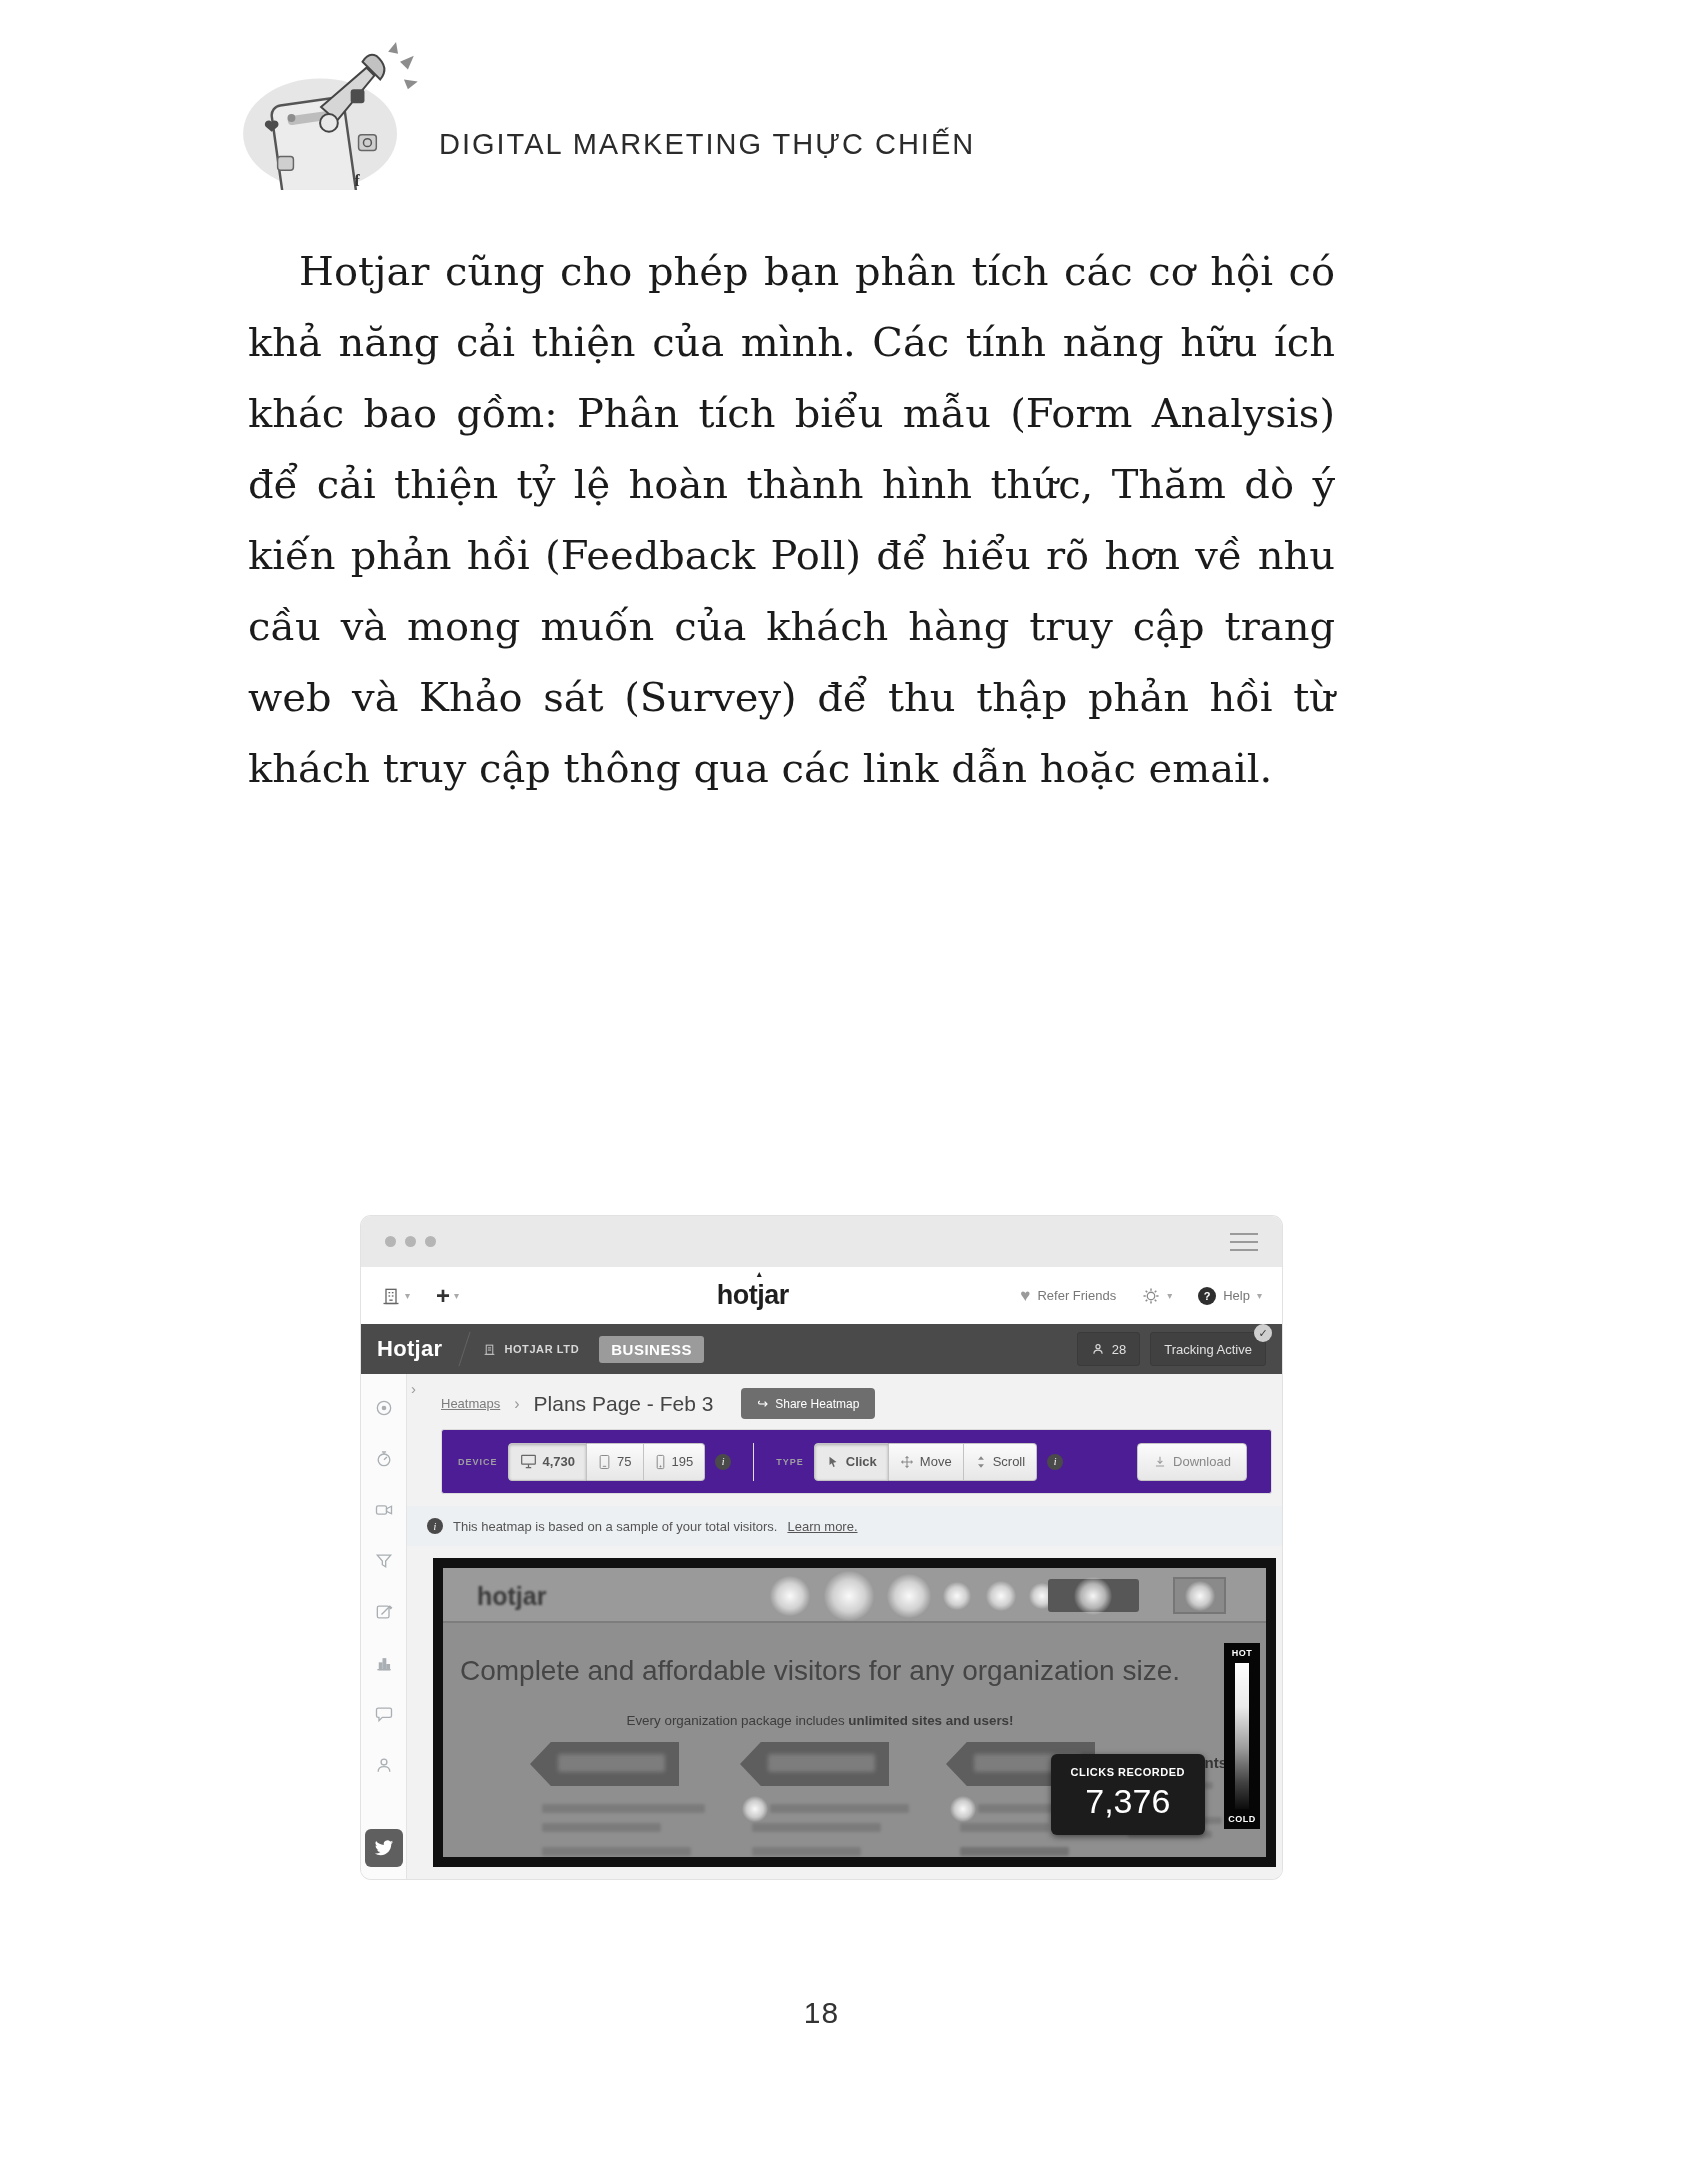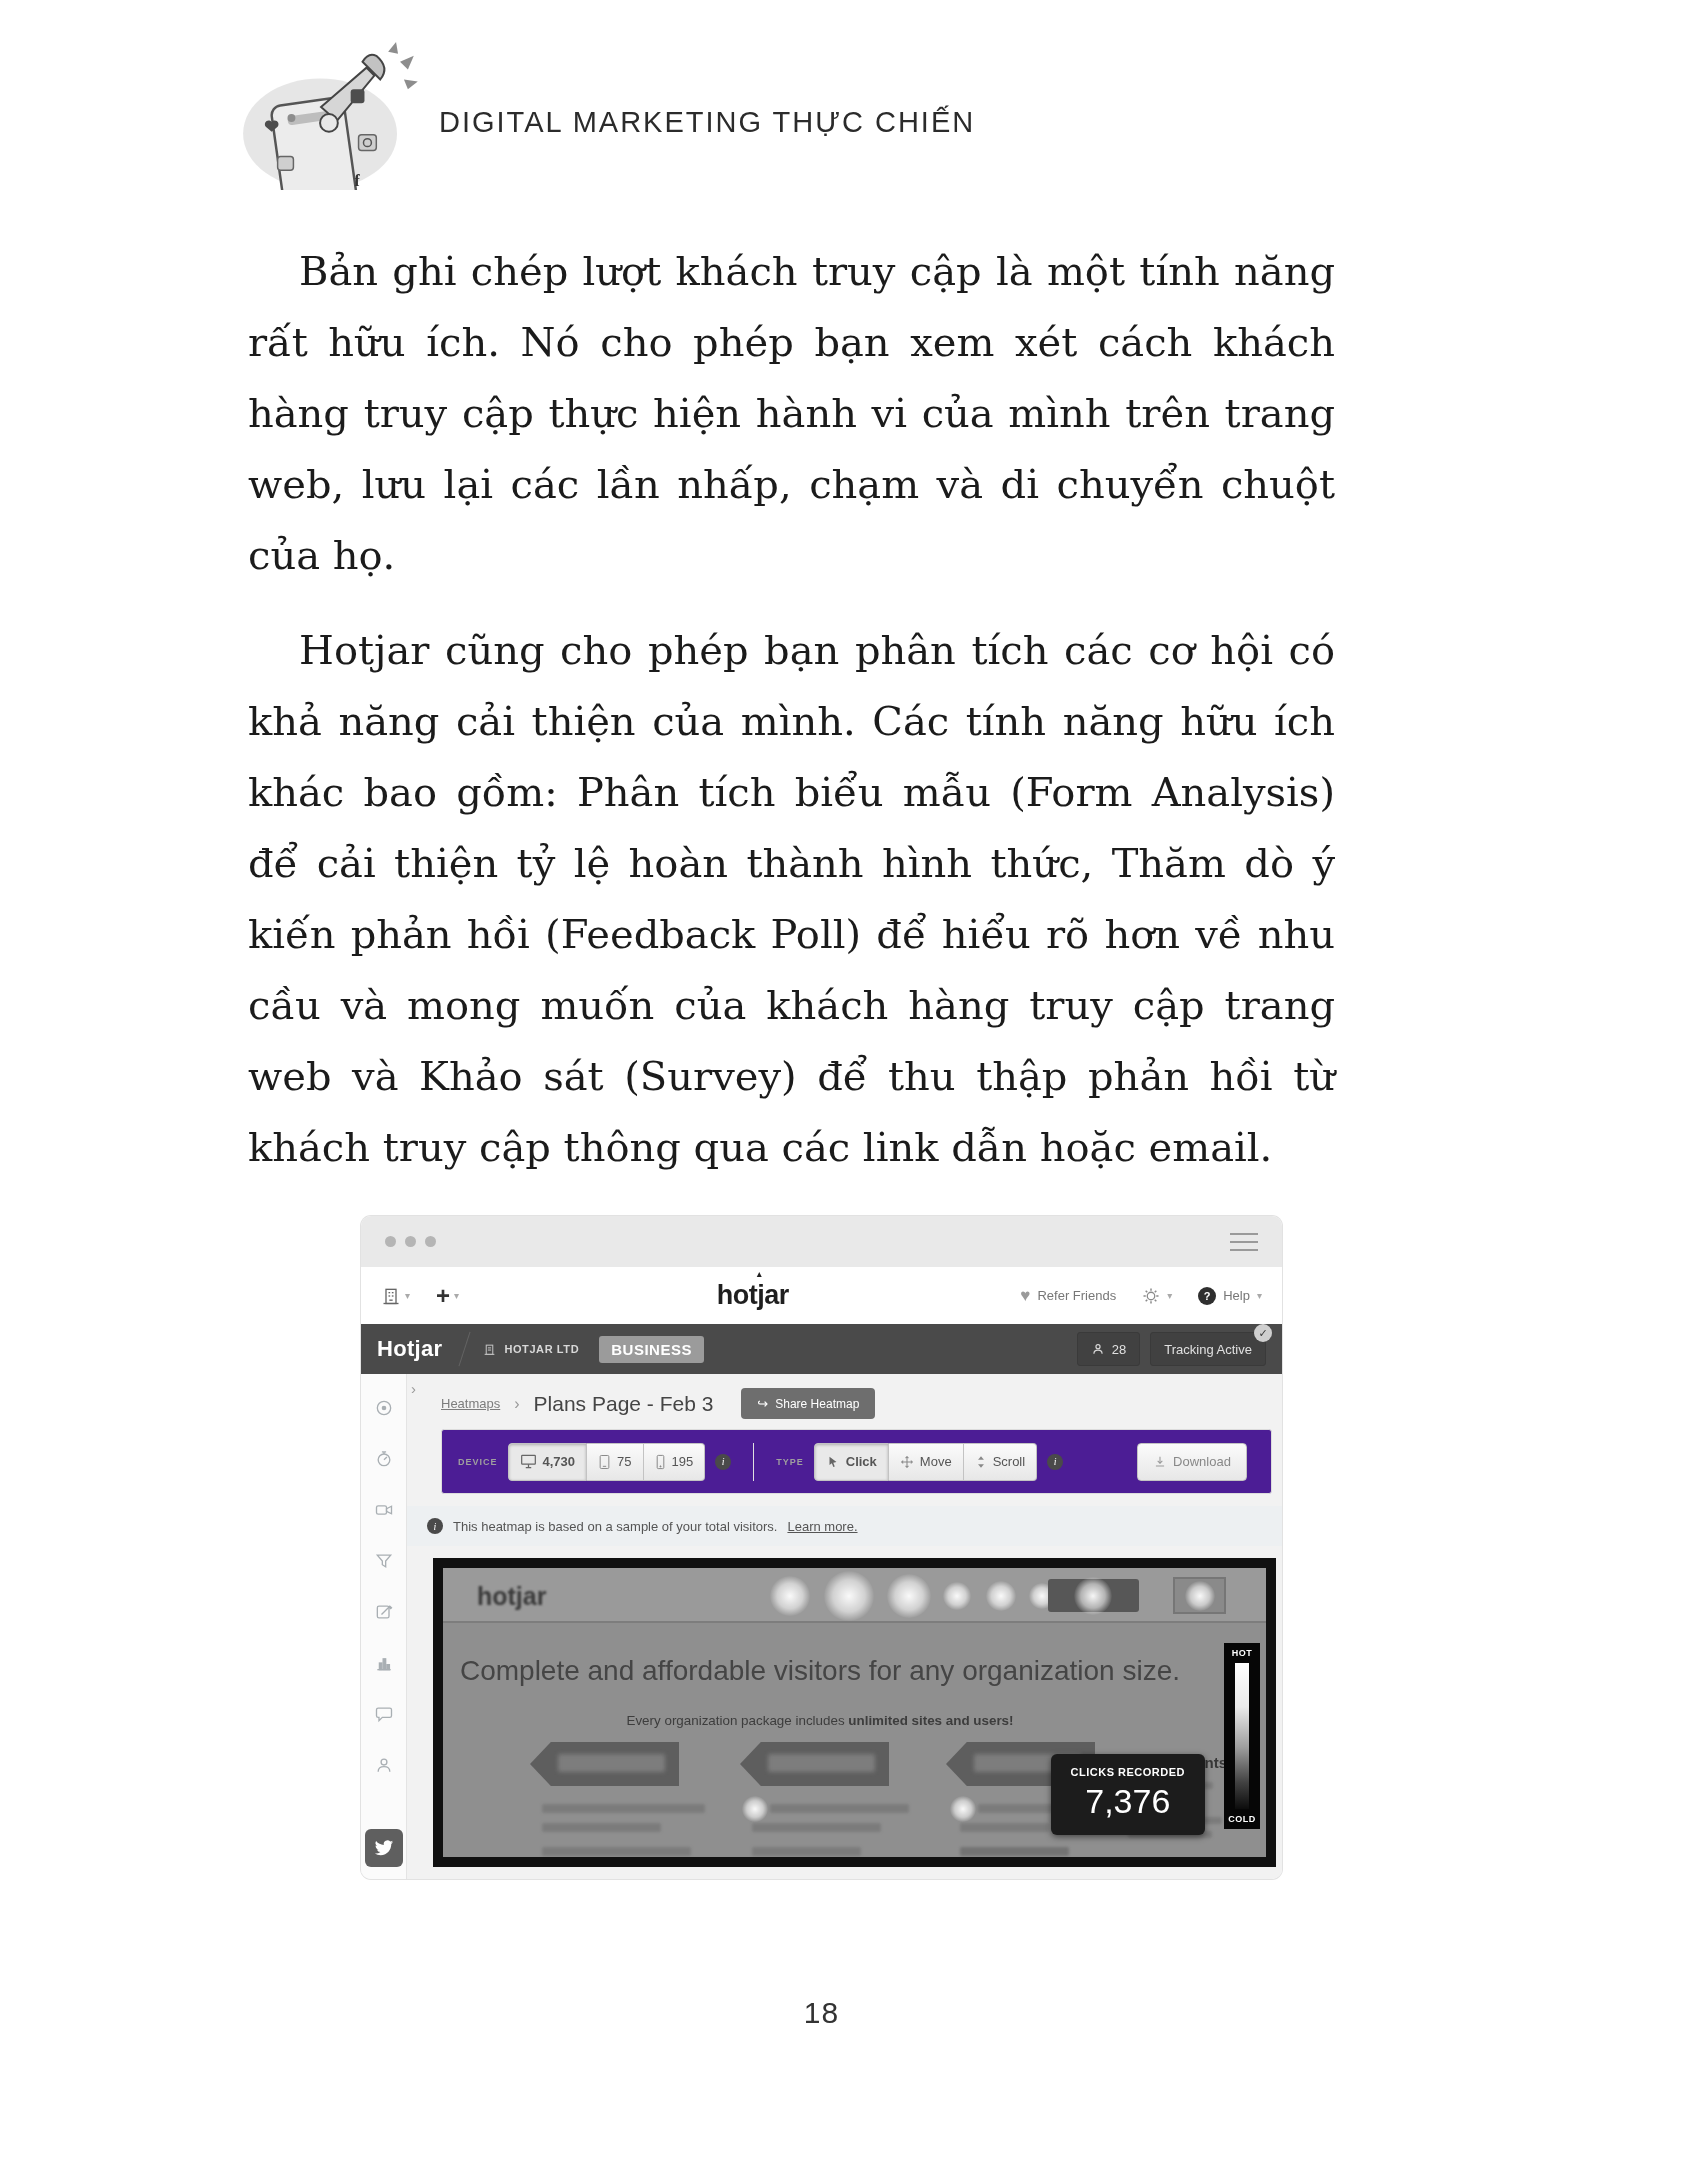--- a/index.html
+++ b/index.html
@@ -3,21 +3,21 @@
 <meta charset="utf-8">
 <style>
   * { margin:0; padding:0; box-sizing:border-box; }
   html,body { background:#ffffff; }
   body { width:1683px; height:2178px; position:relative; font-family:"Liberation Sans", sans-serif; }
   .page { position:absolute; inset:0; background:#fff; overflow:hidden; }
 
   
   .book-header { position:absolute; left:226px; top:40px; display:flex; align-items:flex-end; }
   .logo-illustration { width:198px; height:150px; position:relative; }
-  .book-title { position:absolute; left:213px; top:66px; font-size:29px; letter-spacing:2px; color:#2b2b2b; white-space:nowrap; }
+  .book-title { position:absolute; left:213px; top:88px; font-size:29px; letter-spacing:2px; color:#2b2b2b; white-space:nowrap; }
 
   
   .content { position:absolute; left:248px; top:236px; width:1087px; font-family:"DejaVu Serif","Liberation Serif",serif; font-size:40px; line-height:71px; color:#1b1b1b; text-align:justify; }
   .content p { text-indent:51px; margin-bottom:24px; }
 
   
   .shot { position:absolute; left:361px; top:1216px; width:921px; height:663px; border-radius:10px; box-shadow:0 0 0 1px #e2e2e2; font-family:"Liberation Sans",sans-serif; background:#fff; }
 
   .browser-bar { height:51px; background:#e9e9e9; border-radius:10px 10px 0 0; display:flex; align-items:center; padding:0 24px; }
   .traffic-dots { display:flex; gap:9px; }
@@ -125,21 +125,20 @@
         <rect x="134" y="96" width="18" height="16" rx="3" fill="#cfcfcf" stroke="#666" stroke-width="1.5"></rect>
         <circle cx="143" cy="104" r="4" fill="none" stroke="#555" stroke-width="1.5"></circle>
         <rect x="126" y="50" width="14" height="14" rx="3" fill="#4d4d4d"></rect>
         <text x="130" y="148" font-size="16" font-weight="bold" fill="#333" font-family="Liberation Serif, serif">f</text>
       </svg>
     </div>
     <div class="book-title">DIGITAL MARKETING THỰC CHIẾN</div>
   </div>
 
   <div class="content">
-    <p>Bản ghi chép lượt khách truy cập là một tính năng rất hữu ích. Nó cho phép bạn xem xét cách khách hàng truy cập thực hiện hành vi của mình trên trang web, lưu lại các lần nhấp, chạm và di chuyển chuột của họ.</p>
     <p>Hotjar cũng cho phép bạn phân tích các cơ hội có khả năng cải thiện của mình. Các tính năng hữu ích khác bao gồm: Phân tích biểu mẫu (Form Analysis) để cải thiện tỷ lệ hoàn thành hình thức, Thăm dò ý kiến phản hồi (Feedback Poll) để hiểu rõ hơn về nhu cầu và mong muốn của khách hàng truy cập trang web và Khảo sát (Survey) để thu thập phản hồi từ khách truy cập thông qua các link dẫn hoặc email.</p>
   </div>
 
   <div class="shot">
 
     <div class="browser-bar">
       <div class="traffic-dots">
           <span></span>
           <span></span>
           <span></span>

